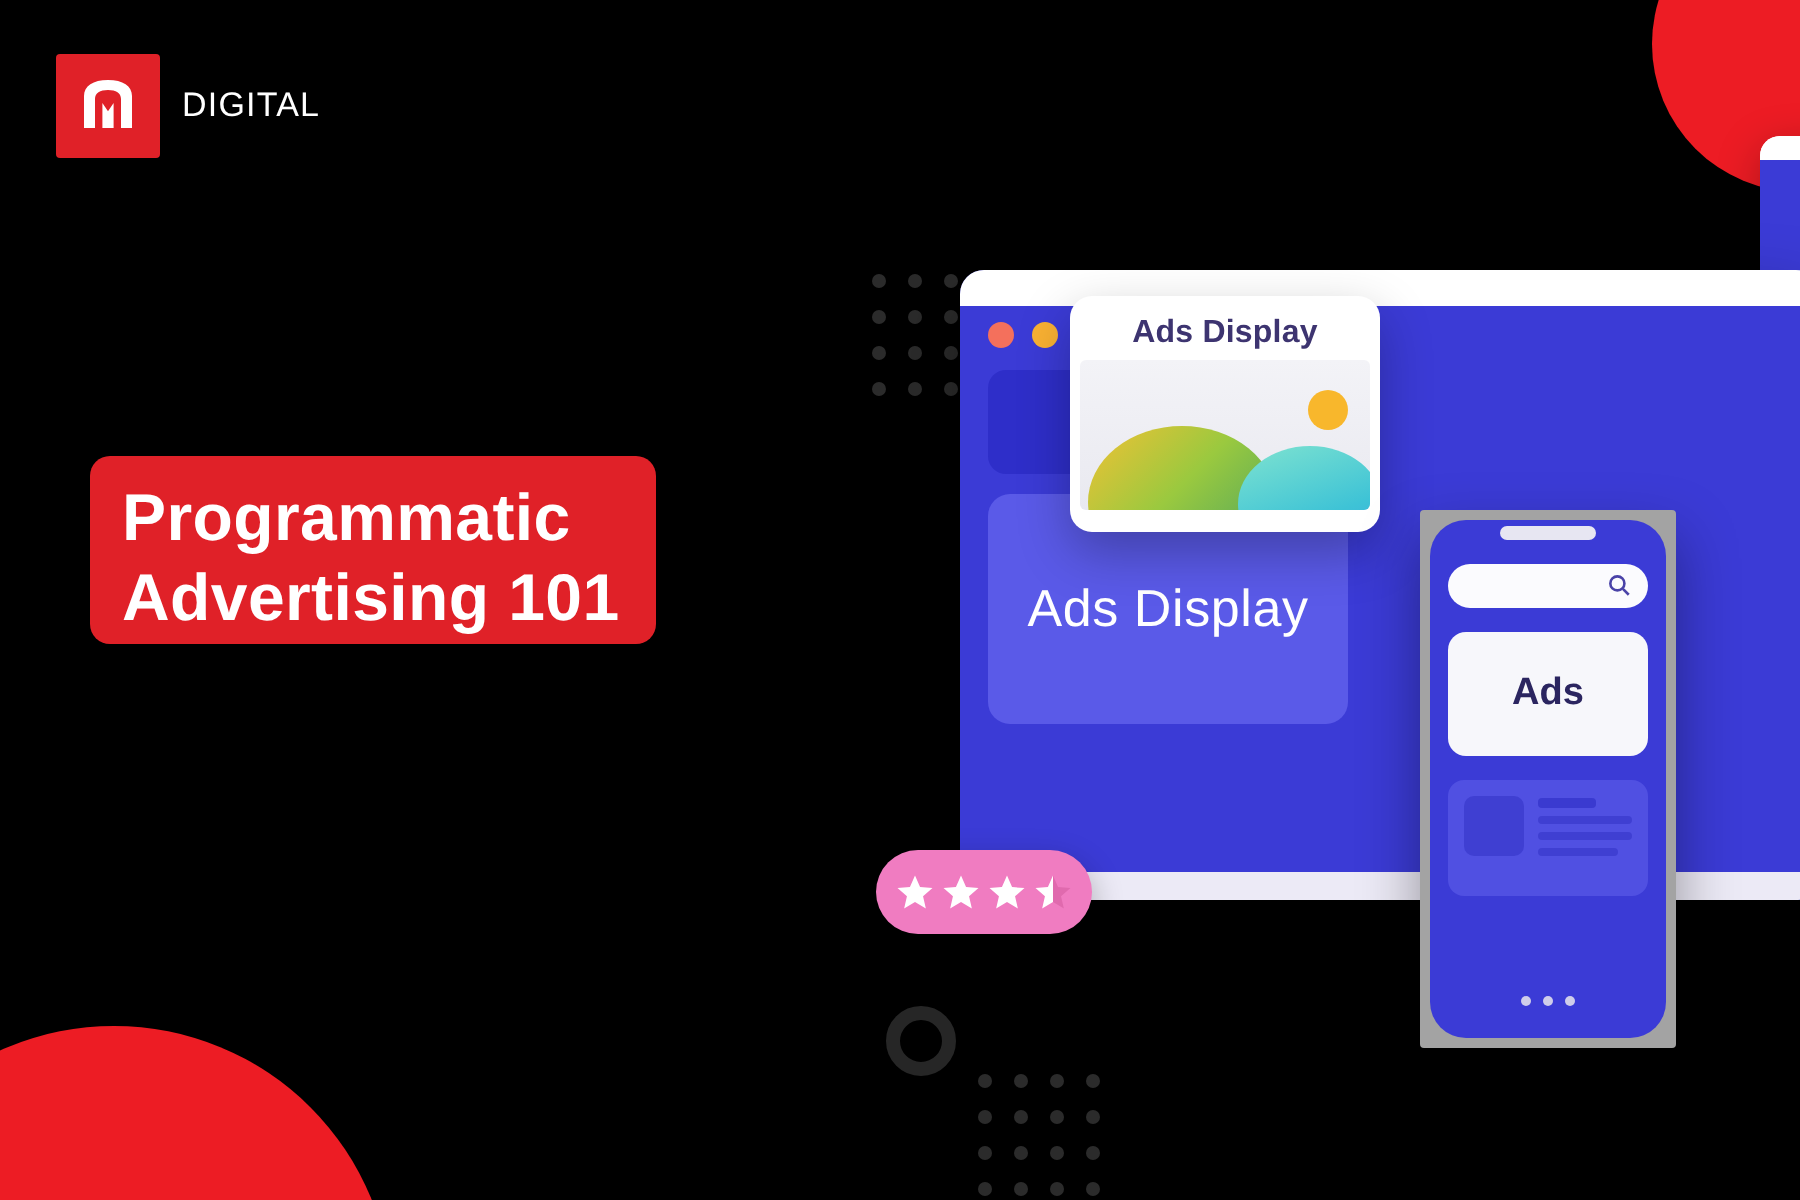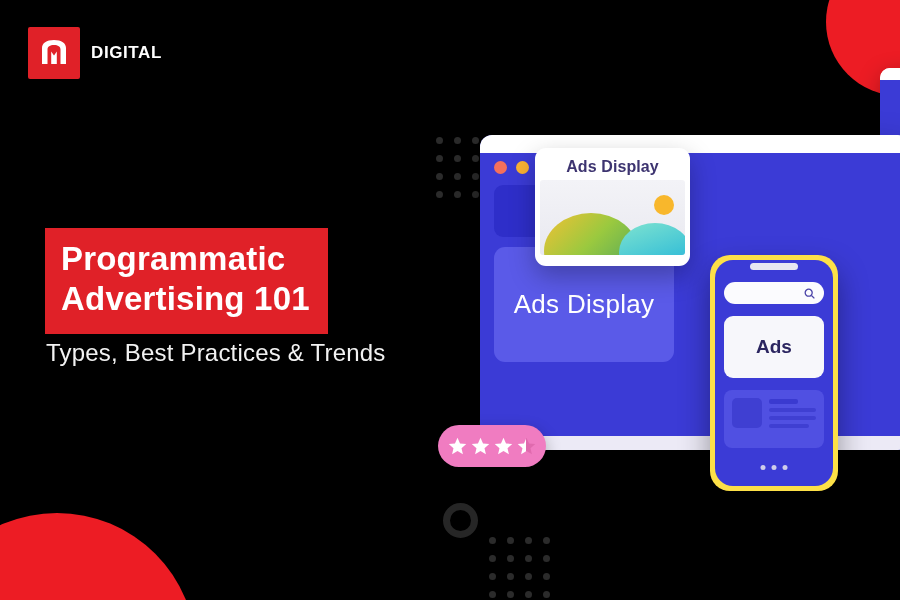--- a/index.html
+++ b/index.html
@@ -143,22 +143,22 @@
     position:absolute; left:8px; top:405px; width:108px; height:42px;
     border-radius:21px; background:#f07cc1;
     display:flex; align-items:center; justify-content:center; gap:2px;
     box-shadow:0 6px 16px rgba(0,0,0,.3);
   }
   .star{ width:21px; height:21px; position:relative; display:inline-block; }
   .star svg{ display:block; }
 
   
   .phone{
-    position:absolute; left:280px; top:235px; width:128px; height:236px;
-    background:#fde047; border-radius:20px; padding:5px;
+    position:absolute; left:280px; top:235px; width:128px; height:269px;
+    background:#a3a3a3; border-radius:2px; padding:5px;
     box-shadow:0 14px 30px rgba(0,0,0,.38);
   }
   .phone .screen{
     width:100%; height:100%; border-radius:18px; background:#3b3bd6;
     position:relative; overflow:hidden;
   }
   .phone .notch{
     position:absolute; left:50%; top:3px; transform:translateX(-50%);
     width:48px; height:7px; border-radius:5px; background:#e7e6f2;
   }
@@ -200,26 +200,27 @@
   .logo{ position:absolute; left:28px; top:27px; display:flex; align-items:center; gap:11px; }
   .logo .mark{
     width:52px; height:52px; background:#E02128; border-radius:2px;
     display:flex; align-items:center; justify-content:center;
   }
   .logo .wordmark{ line-height:.96; }
   .logo .wordmark .l1{
     color:#ffffff; font-size:27px; font-weight:700; letter-spacing:.6px;
   }
   .logo .wordmark .l2{
-    color:#ffffff; font-size:17px; font-weight:700; letter-spacing:.6px;
+    color:#ffffff; font-size:17px; font-weight:400; letter-spacing:.6px;
   }
 
   .titleblock{
     position:absolute; left:45px; top:228px; background:#E02128;
-    padding:11px 18px 14px 16px;
+    padding:11px 18px 2px 16px;
+    border-radius:10px;
   }
   .titleblock .t{
     color:#ffffff; font-size:33px; font-weight:700; line-height:1.22;
     letter-spacing:.2px; white-space:pre-line;
   }
   .subtitle{
     position:absolute; left:46px; top:339px;
     color:#f2f2f2; font-size:24px; font-weight:400; letter-spacing:.2px;
   }
 </style>
@@ -280,21 +281,20 @@
     </div>
     <div class="wordmark">
       <div class="l2">DIGITAL</div>
     </div>
   </div>
 
   <div class="titleblock">
     <div class="t">Programmatic
 Advertising 101</div>
   </div>
-  <div class="subtitle">Types, Best Practices &amp; Trends</div>
 
   <div id="illus">
 
     <div class="browser-back">
       <div class="bb-chrome"></div>
       <div class="bb-hero">
         
       </div>
       <div class="bb-body">
         

